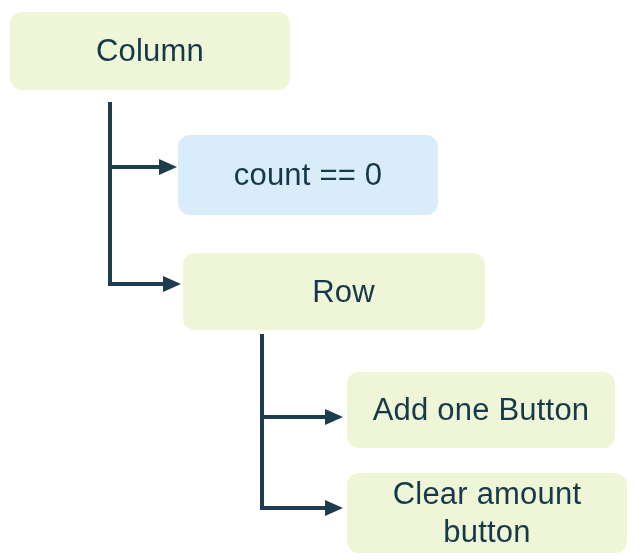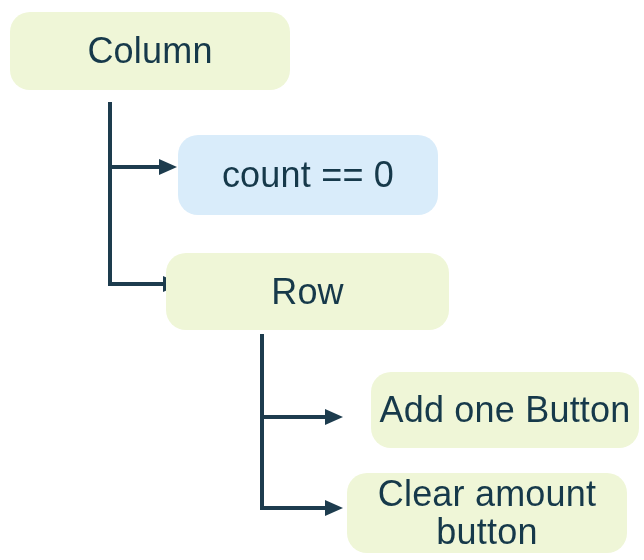--- a/index.html
+++ b/index.html
@@ -31,33 +31,33 @@
   .connectors polygon {
     fill: currentColor;
     stroke: none;
   }
   .node {
     position: absolute;
     display: flex;
     align-items: center;
     justify-content: center;
     text-align: center;
-    border-radius: 20px;
+    border-radius: 12px;
     color: var(--text, #16394a);
-    font-size: 36px;
+    font-size: 31px;
     line-height: 38px;
     letter-spacing: 0.2px;
   }
   .node.green { background: var(--node-green, #eff6d7); }
   .node.blue  { background: var(--node-blue, #d9ecfa); }
 
   .node-column { left: 10px;  top: 12px;  width: 280px; height: 78px; }
   .node-cond   { left: 178px; top: 135px; width: 260px; height: 80px; }
-  .node-row    { left: 166px; top: 253px; width: 283px; height: 77px; }
-  .node-add    { left: 347px; top: 372px; width: 268px; height: 76px; margin-left: 24px; }
+  .node-row    { left: 183px; top: 253px; width: 283px; height: 77px; padding-left: 19px; }
+  .node-add    { left: 347px; top: 372px; width: 268px; height: 76px; }
   .node-clear  { left: 347px; top: 473px; width: 280px; height: 80px; padding: 0 18px; box-sizing: border-box; }
 </style>
 </head>
 <body>
 
 <div class="canvas">
 
   <svg class="connectors" viewBox="0 0 644 560" xmlns="http://www.w3.org/2000/svg" aria-hidden="true">
 
     <path d="M110 102 L110 286"></path>

